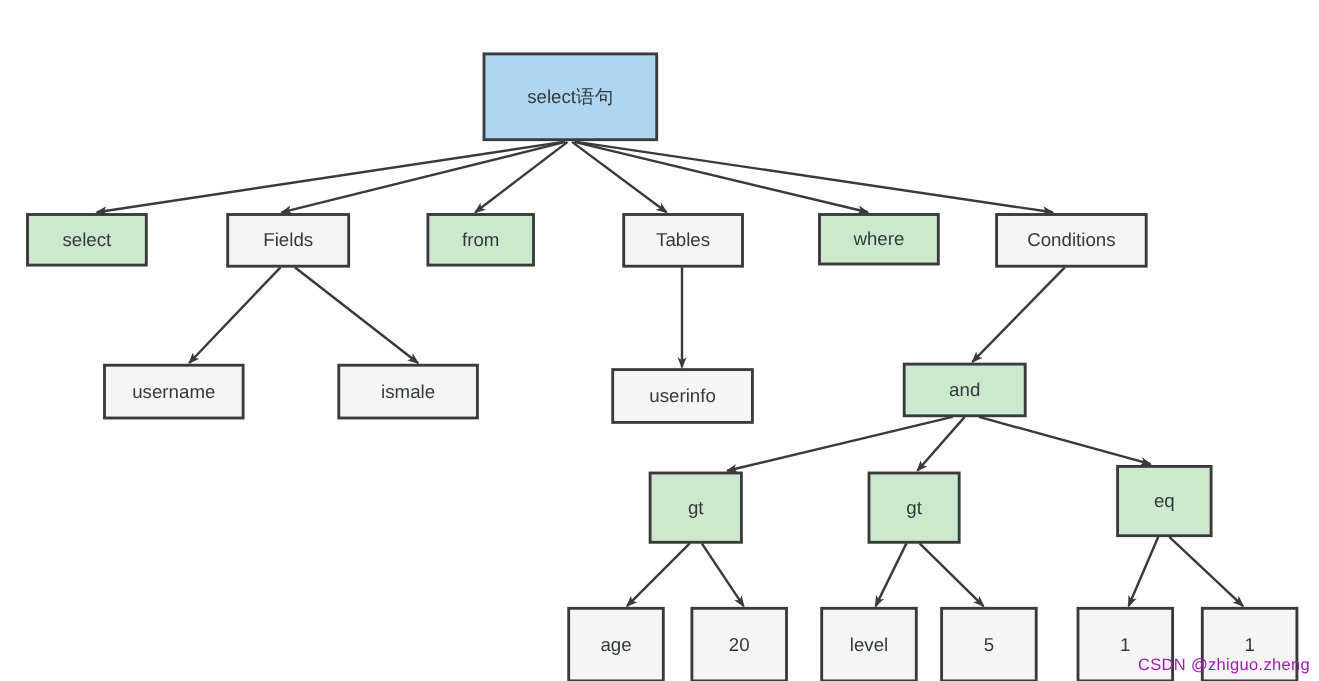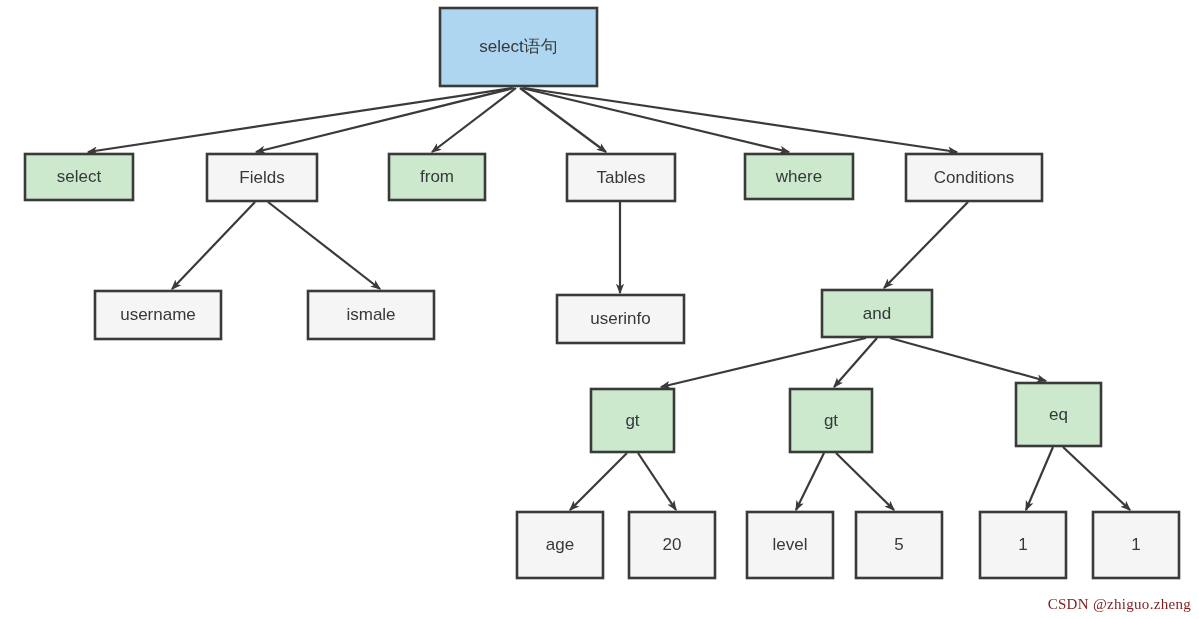--- a/index.html
+++ b/index.html
@@ -10,20 +10,21 @@
   body {
     width: 1199px;
     height: 619px;
     position: relative;
     font-family: "Liberation Sans", "DejaVu Sans", sans-serif;
     overflow: hidden;
   }
   #diagram-root {
     position: absolute;
     inset: 0;
+    margin-top: 41px;
   }
   svg#tree-svg {
     display: block;
     width: 1199px;
     height: 619px;
   }
   .node-rect {
     stroke: #3a3a3a;
     stroke-width: 2.6;
   }
@@ -37,23 +38,23 @@
   }
   .edge-line {
     stroke: #3a3a3a;
     stroke-width: 2.2;
     fill: none;
   }
   .watermark {
     position: absolute;
     right: 8px;
     bottom: 6px;
-    font-family: Liberation Serif, serif;
+    font-family: Liberation Sans, sans-serif;
     font-size: 15px;
-    color: #7f1d1d;
+    color: #a21caf;
     letter-spacing: 0.3px;
     user-select: none;
   }
 </style>
 </head>
 <body>
 
 <div id="diagram-root">
   <svg id="tree-svg" viewBox="0 0 1199 619">
     <defs>

